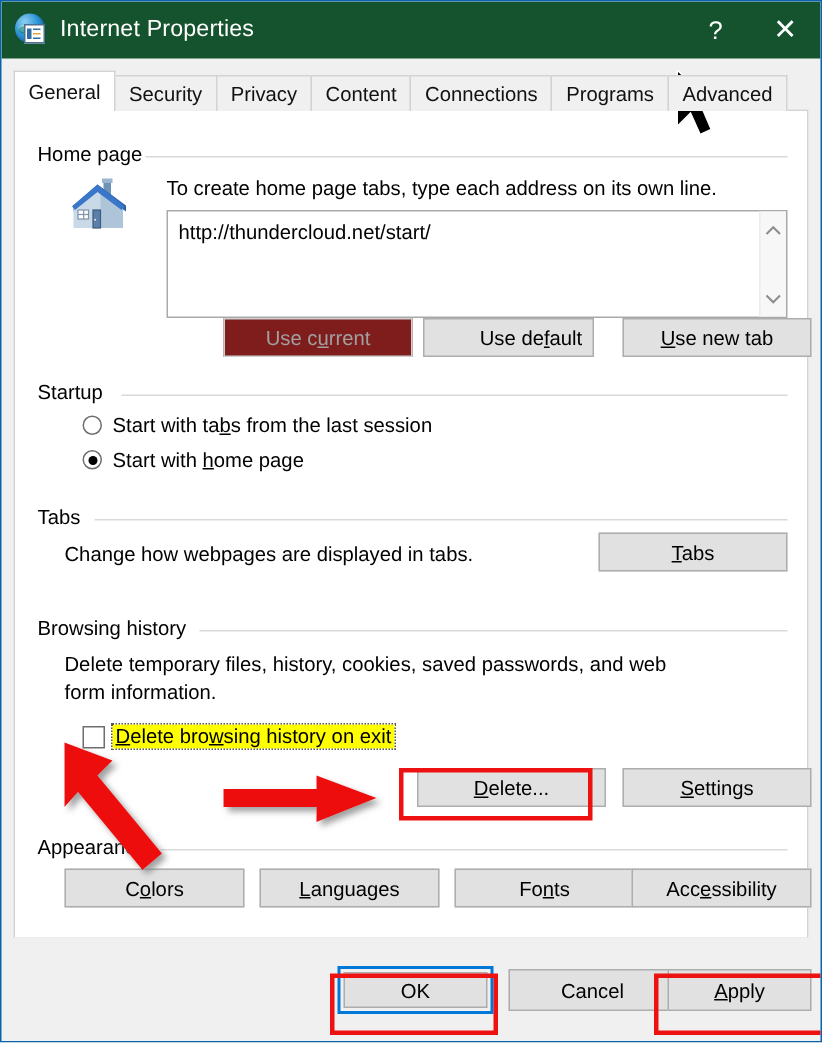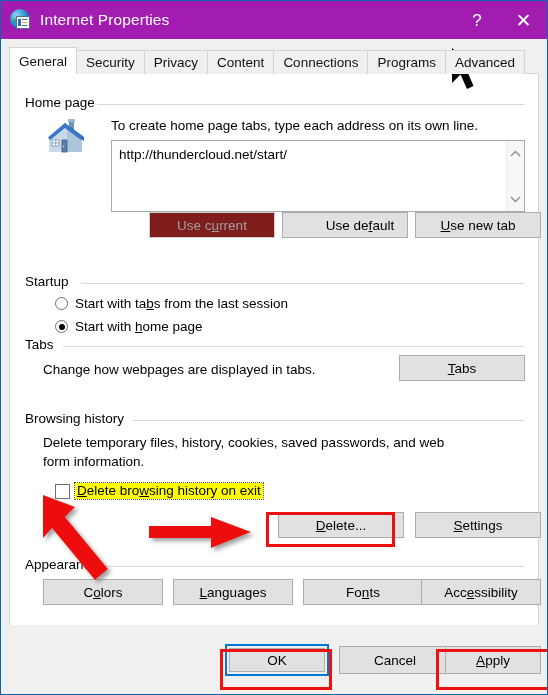--- a/index.html
+++ b/index.html
@@ -15,21 +15,21 @@
     background: #f0f0f0;
     border: 1px solid #0a64ad;
     box-sizing: border-box;
     overflow: hidden;
   }
 
   
   .titlebar {
     position: absolute; left: 0; top: 0;
     width: 546px; height: 38px;
-    background: #a21caf;
+    background: #14532d;
     display: flex; align-items: center;
   }
   .title-icon {
     position: relative;
     width: 22px; height: 22px;
     margin-left: 9px; margin-right: 8px;
     flex: none;
   }
   .globe {
     position: absolute; left: 0; top: 0;
@@ -283,29 +283,29 @@
             <svg width="11" height="8" viewBox="0 0 11 8">
                 <polyline points="1,2 5.5,6.5 10,2" fill="none" stroke="#8d8d8d" stroke-width="1.4"></polyline>
               </svg>
           </div>
         </div>
       </div>
 
       <div class="btn disabled" style="left:124px; top:117px; width:126px; height:26px;">
         <span>Use c<span class="u">u</span>rrent</span>
       </div>
-      <div class="btn" style="left:257px; top:117px; width:126px; height:26px;padding-left:30px;">
+      <div class="btn" style="left:257px; top:117px; width:114px; height:26px;padding-left:30px;">
         <span>Use de<span class="u">f</span>ault</span>
       </div>
       <div class="btn" style="left:390px; top:117px; width:126px; height:26px;">
         <span><span class="u">U</span>se new tab</span>
       </div>
     </div>
 
-    <div class="group" style="left:15px; top:200px; width:500px; height:62px;">
+    <div class="group" style="left:15px; top:180px; width:500px; height:62px;">
       <div class="glabel">Startup</div>
       <div class="gline" style="left:56px; right:0;"></div>
 
       <div class="radio-row" style="left:30px; top:22px;">
         <span class="radio"></span>
         <span class="txt">Start with ta<span class="u">b</span>s from the last session</span>
       </div>
       <div class="radio-row" style="left:30px; top:45px;">
         <span class="radio on"></span>
         <span class="txt">Start with <span class="u">h</span>ome page</span>

